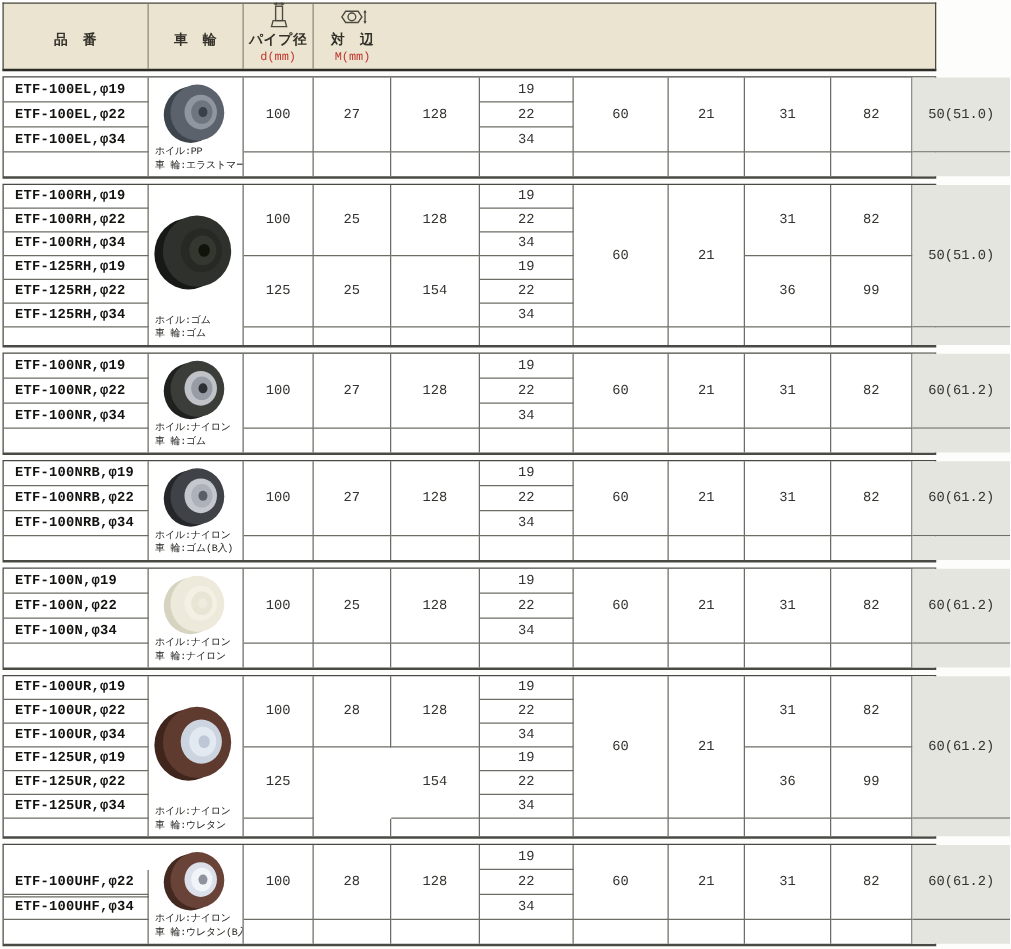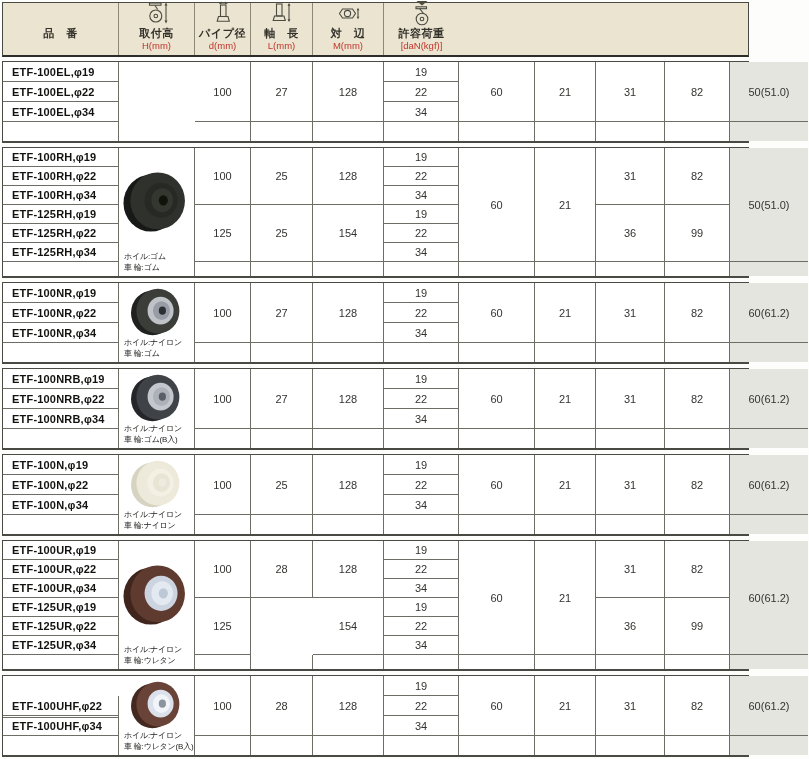--- a/index.html
+++ b/index.html
@@ -1,21 +1,21 @@
 <!DOCTYPE html>
 <html><head>
 <meta charset="utf-8">
 <style>
   html,body{margin:0;padding:0;}
   body{
     width:809px;height:759px;overflow:hidden;
     background:#fdfdfb;
     font-family:"Liberation Sans","DejaVu Sans",sans-serif;
   }
-  .catalog{margin:2px;width:747px;}
+  .catalog{margin:2px;width:747px;font-family:Liberation Mono, monospace;}
   .grid{
     display:grid;
     grid-template-columns:116px 76px 56px 62px 71px 75px 76px 61px 69px 65px 78px;
   }
   
   .header{
     background:#eae4d0;
     border:1px solid #4a4a44;
     border-bottom:2px solid #2c2c28;
     margin-bottom:4px;
@@ -64,93 +64,72 @@
 <body>
 
 <div class="catalog">
   <div class="header grid" id="header-row">
       <div class="hcell">
         <div class="hicon"></div>
         <div class="hlabel">品　番</div>
         <div class="hunit">&nbsp;</div>
       </div>
       <div class="hcell">
-        <div class="hicon">
-          <svg width="24" height="26" viewBox="0 0 24 26">
-            <rect x="4.5" y="3" width="11.5" height="2.2" stroke="#4b4b42" stroke-width="1.1" fill="none"></rect>
-            <path d="M10 5.5l2.7 4" stroke="#4b4b42" stroke-width="1.1" fill="none"></path>
-            <circle cx="10.8" cy="16" r="6" stroke="#4b4b42" stroke-width="1.1" fill="none"></circle>
-            <circle cx="10.8" cy="16" r="1.8" stroke="#4b4b42" stroke-width="1.1" fill="none"></circle>
-            <path d="M21 4v18" stroke="#4b4b42" stroke-width="1.1" fill="none"></path>
-            <path d="M21 2.6l-1.5 2.8h3z" fill="#4b4b42"></path>
-            <path d="M21 23.4l-1.5-2.8h3z" fill="#4b4b42"></path>
-          </svg>
-        </div>
-        <div class="hlabel">取付高</div>
-        <div class="hunit">H(mm)</div>
+        <div class="hicon"></div>
+        <div class="hlabel">車　輪</div>
+        <div class="hunit">&nbsp;</div>
       </div>
       <div class="hcell">
         <div class="hicon">
           <svg width="24" height="26" viewBox="0 0 24 26">
             <path d="M8 3h8.5" stroke="#4b4b42" stroke-width="1.1" fill="none"></path>
             <path d="M8 3l2.4-1.5v3z" fill="#4b4b42"></path>
             <path d="M16.5 3l-2.4-1.5v3z" fill="#4b4b42"></path>
             <rect x="9.5" y="5" width="5.5" height="11.5" stroke="#4b4b42" stroke-width="1.1" fill="none"></rect>
             <path d="M7.5 16.5h9.5l1.3 4.8H6.2z" stroke="#4b4b42" stroke-width="1.1" fill="none"></path>
           </svg>
         </div>
         <div class="hlabel">パイプ径</div>
         <div class="hunit">d(mm)</div>
       </div>
       <div class="hcell">
         <div class="hicon">
           <svg width="24" height="26" viewBox="0 0 24 26">
-            <rect x="6.5" y="4" width="5.5" height="12" stroke="#4b4b42" stroke-width="1.1" fill="none"></rect>
-            <path d="M4.5 16h9.5l1.3 4.5H3.2z" stroke="#4b4b42" stroke-width="1.1" fill="none"></path>
-            <path d="M19 4.5v16" stroke="#4b4b42" stroke-width="1.1" fill="none"></path>
-            <path d="M19 3l-1.5 2.8h3z" fill="#4b4b42"></path>
-            <path d="M19 22l-1.5-2.8h3z" fill="#4b4b42"></path>
-          </svg>
-        </div>
-        <div class="hlabel">軸　長</div>
-        <div class="hunit">L(mm)</div>
-      </div>
-      <div class="hcell">
-        <div class="hicon">
-          <svg width="24" height="26" viewBox="0 0 24 26">
             <polygon points="6.5,9 16.5,9 19.5,13.5 16.5,18 6.5,18 3.5,13.5" stroke="#4b4b42" stroke-width="1.1" fill="none"></polygon>
             <circle cx="11.5" cy="13.5" r="3.1" stroke="#4b4b42" stroke-width="1.1" fill="none"></circle>
             <path d="M22 9v9" stroke="#4b4b42" stroke-width="1.1" fill="none"></path>
             <path d="M22 7.8l-1.3 2.4h2.6z" fill="#4b4b42"></path>
             <path d="M22 19.2l-1.3-2.4h2.6z" fill="#4b4b42"></path>
           </svg>
         </div>
         <div class="hlabel">対　辺</div>
         <div class="hunit">M(mm)</div>
-      </div>
-      <div class="hcell">
-        <div class="hicon">
-          <svg width="24" height="26" viewBox="0 0 24 26">
-            <path d="M6.5 1h11l-5.5 4.5z" fill="#4b4b42"></path>
-            <rect x="6" y="6.8" width="10.5" height="1.9" stroke="#4b4b42" stroke-width="1.1" fill="none"></rect>
-            <path d="M9.7 8.7l3.8 4.8" stroke="#4b4b42" stroke-width="1.1" fill="none"></path>
-            <circle cx="12" cy="19" r="5.8" stroke="#4b4b42" stroke-width="1.1" fill="none"></circle>
-            <circle cx="12" cy="19" r="1.8" stroke="#4b4b42" stroke-width="1.1" fill="none"></circle>
-          </svg>
-        </div>
-        <div class="hlabel">許容荷重</div>
-        <div class="hunit">[daN(kgf)]</div>
       </div>
     </div>
   <div id="groups">
       <div class="group grid" style="grid-template-rows: repeat(3, 20px) 19px;">
         <div class="cell label" style="grid-area: 1 / 1;">ETF-100EL,φ19</div>
         <div class="cell label" style="grid-area: 2 / 1;">ETF-100EL,φ22</div>
         <div class="cell label" style="grid-area: 3 / 1;">ETF-100EL,φ34</div>
         <div class="cell no-b" style="grid-area: 4 / 1;"></div>
+        <div class="cell wheel no-b" style="grid-area: 1 / 2 / span 4;">
+          <div class="wheel-img">
+            <svg width="58" height="52" viewBox="0 0 64 58">
+              <ellipse cx="27" cy="30" rx="24" ry="25" fill="#3e444c"></ellipse>
+              <ellipse cx="33" cy="28" rx="24" ry="25" fill="#5b626c"></ellipse>
+              <ellipse cx="36" cy="27.5" rx="14.5" ry="15.5" fill="#8f96a0"></ellipse>
+              <ellipse cx="37" cy="27.5" rx="9.5" ry="10.5" fill="#6e757f"></ellipse>
+              <ellipse cx="38" cy="27.5" rx="4" ry="4.5" fill="#3a4048"></ellipse>
+            </svg>
+          </div>
+          <div class="caption">
+            <div>ホイル:PP</div>
+            <div>車 輪:エラストマー</div>
+          </div>
+        </div>
         <div class="cell num" style="grid-area: 1 / 3 / span 3;">100</div>
         <div class="cell num" style="grid-area: 1 / 4 / span 3;">27</div>
         <div class="cell num" style="grid-area: 1 / 5 / span 3;">128</div>
         <div class="cell num" style="grid-area: 1 / 6;">19</div>
         <div class="cell num" style="grid-area: 2 / 6;">22</div>
         <div class="cell num" style="grid-area: 3 / 6;">34</div>
         <div class="cell num" style="grid-area: 1 / 9 / span 3;">31</div>
         <div class="cell num" style="grid-area: 1 / 10 / span 3;">82</div>
         <div class="cell num" style="grid-area: 1 / 7 / span 3;">60</div>
         <div class="cell num" style="grid-area: 1 / 8 / span 3;">21</div>

